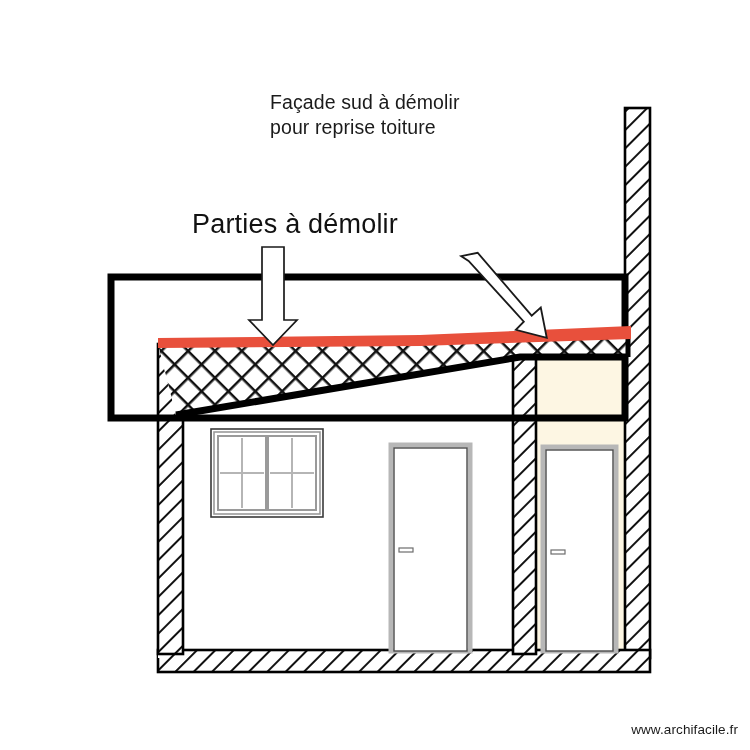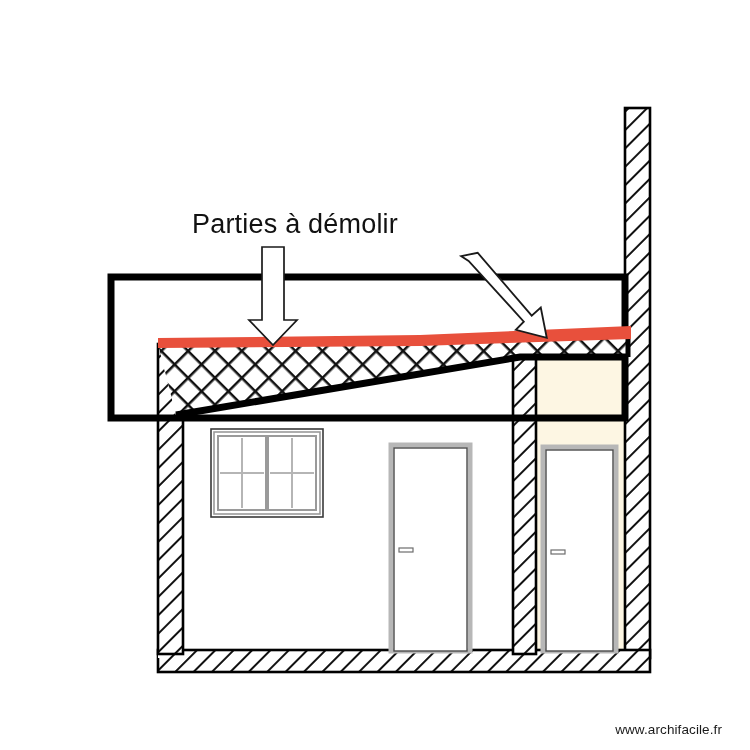--- a/index.html
+++ b/index.html
@@ -50,21 +50,21 @@
     top: 208px;
     font-size: 27px;
     line-height: 1.2;
     color: #111111;
     white-space: pre;
     letter-spacing: 0.2px;
     margin-left: 20px;
   }
   .watermark {
     position: absolute;
-    right: 28px;
+    right: 12px;
     bottom: 13px;
     font-size: 13.5px;
     color: #1a1a1a;
     letter-spacing: 0.1px;
   }
 </style>
 </head>
 <body>
 
 <div id="stage">
@@ -175,17 +175,19 @@
 
     <polygon points="158,338 420,335 631,326 631,339 420,346 158,348" fill="#e8503c"></polygon>
 
     <polygon points="262,247 284,247 284,320 297,320 273,345 249,320 262,320" fill="#ffffff" stroke="#1a1a1a" stroke-width="1.7" stroke-linejoin="miter"></polygon>
 
     <polygon points="437,254 452,250 505,306 513,298 520,326 491,320 498,312 444,258" fill="#ffffff" stroke="#1a1a1a" stroke-width="1.7" stroke-linejoin="miter" transform="translate(24,8) rotate(3 478 288) scale(1.08 1.07) translate(-34,-20)"></polygon>
 
   </svg>
 
   <div class="label-layer">
+    <div class="callout-note">Façade sud à démolir
+pour reprise toiture</div>
     <div class="title-note">Parties à démolir</div>
     <div class="watermark">www.archifacile.fr</div>
   </div>
 
 </div>
 
 </body></html>

